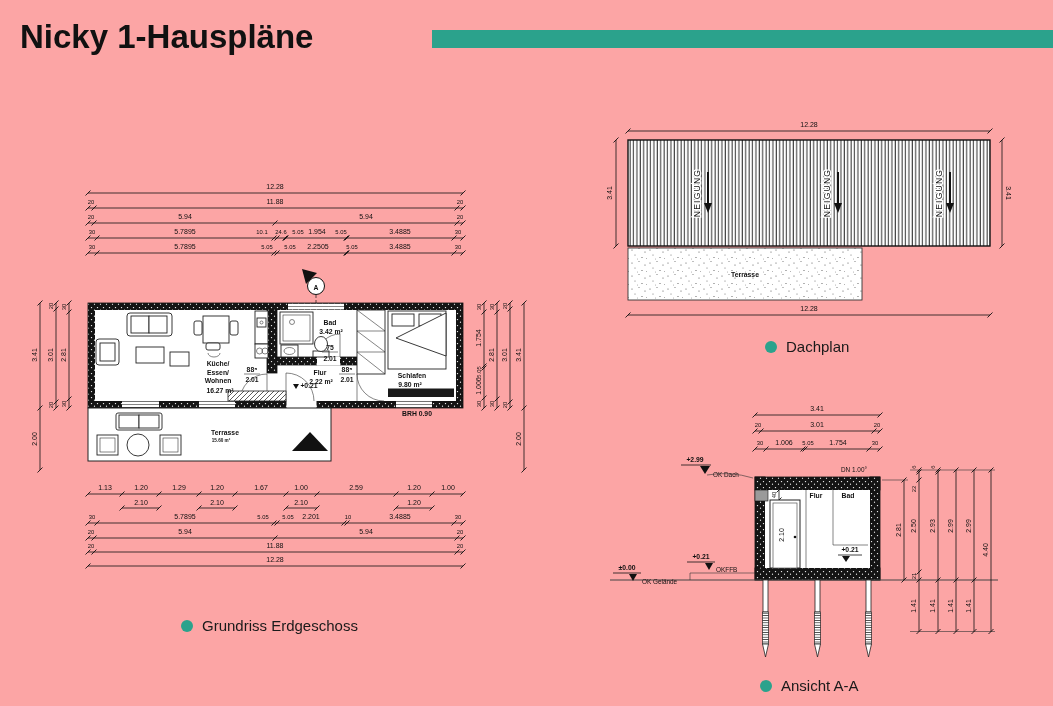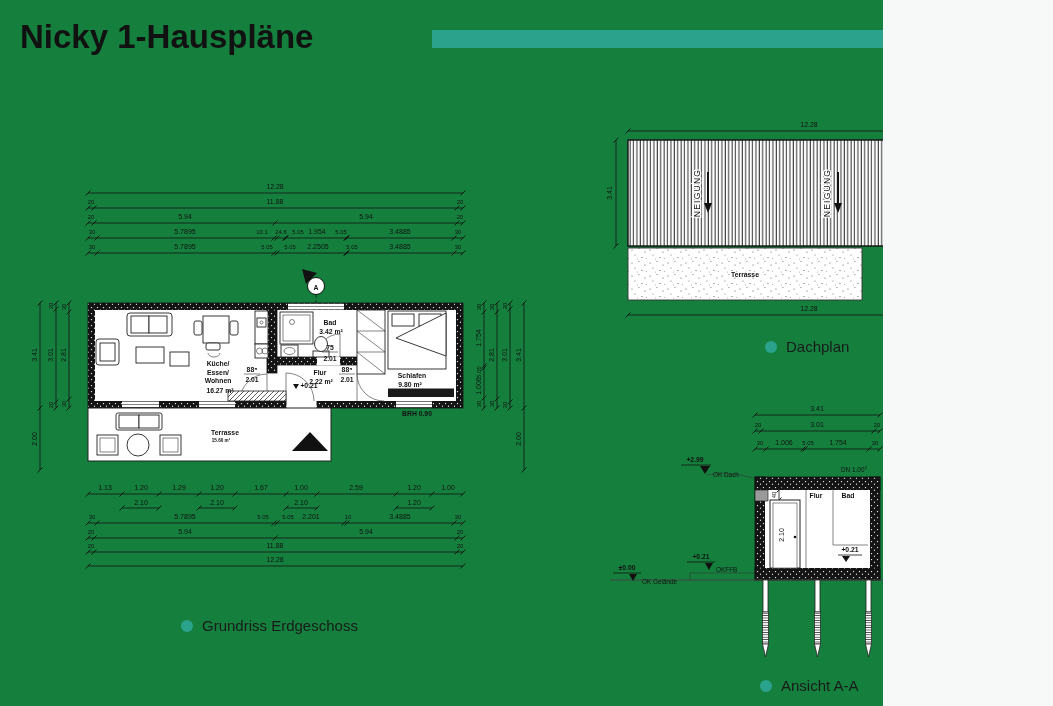--- a/index.html
+++ b/index.html
@@ -1,16 +1,16 @@
 <!DOCTYPE html>
 <html><head>
 <meta charset="utf-8">
 <style>
   html,body{margin:0;padding:0;background:#f6f9f8;}
-  .canvas{position:relative;width:883px;height:706px;background:#15803d;overflow:hidden;
+  .canvas{position:relative;width:1053px;height:706px;background:#fca5a5;overflow:hidden;
           font-family:"Liberation Sans",sans-serif;}
   svg text{font-family:"Liberation Sans",sans-serif;fill:#111;}
   .title{font-size:33px;font-weight:bold;}
   .cap{font-size:15px;fill:#1a1a1a;}
   .d{font-size:7px;text-anchor:middle;}
   .ds{font-size:5.8px;text-anchor:middle;}
   .rm{font-size:6.8px;font-weight:bold;text-anchor:middle;}
   .rs{font-size:4.6px;font-weight:bold;text-anchor:middle;}
   .lvl{font-size:6.8px;font-weight:bold;text-anchor:middle;}
   .st{font-size:6.4px;text-anchor:start;}

